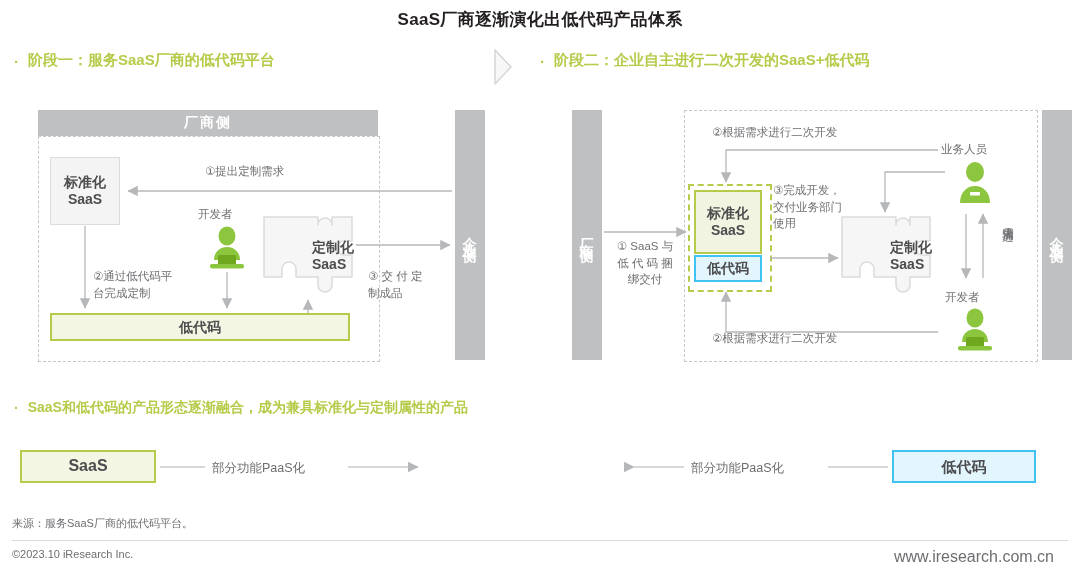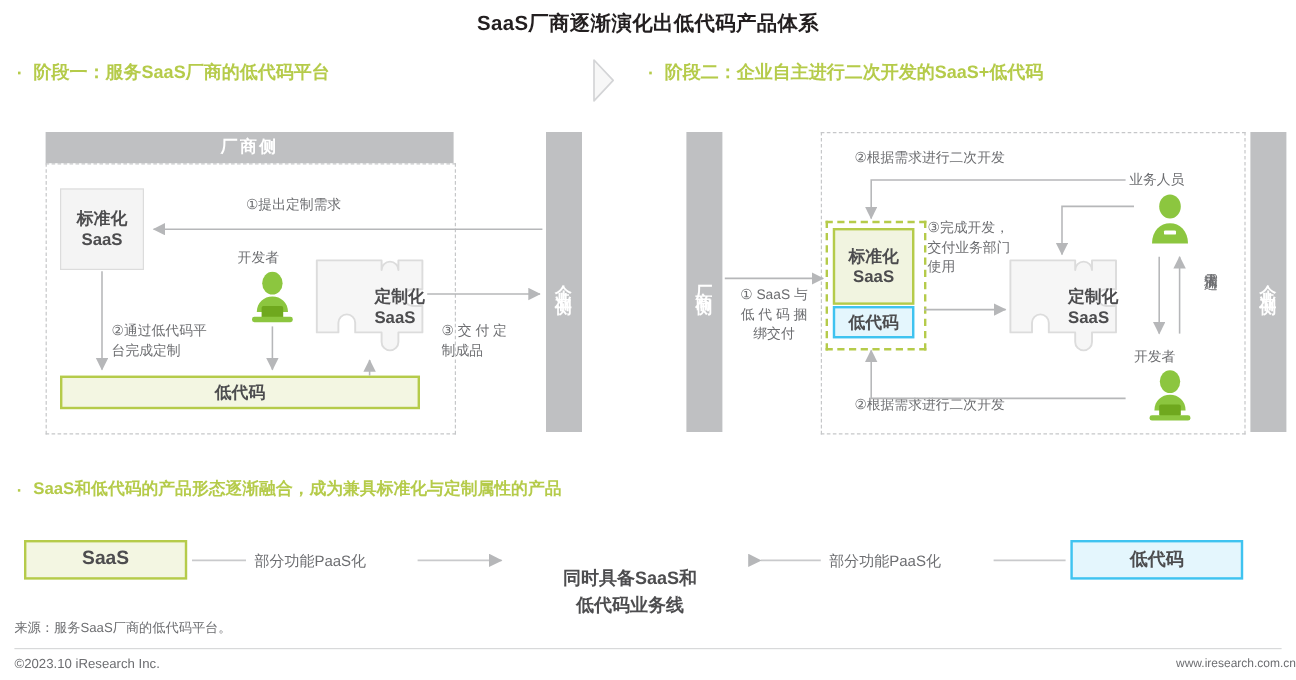--- a/index.html
+++ b/index.html
@@ -100,21 +100,21 @@
   .flow-lbl{
     position:absolute;font-size:12.5px;color:#6d6e71;white-space:nowrap;
   }
 
   
   .source{
     position:absolute;left:12px;top:516px;font-size:11px;color:#6d6e71;
   }
   .rule{position:absolute;left:12px;top:540px;width:1056px;height:1px;background:#d8d9da;}
   .foot-l{position:absolute;left:12px;top:548px;font-size:11px;color:#6d6e71;}
-  .foot-r{position:absolute;right:0;top:548px;font-size:10px;color:#6d6e71;}
+  .foot-r{position:absolute;right:26px;top:548px;font-size:16px;color:#6d6e71;}
 </style>
 </head>
 <body>
 
 <div class="page">
 
   <div class="title">SaaS厂商逐渐演化出低代码产品体系</div>
 
   <div class="stage-hd" id="stage1-hd">
     <span class="dot">·</span><span>阶段一：服务SaaS厂商的低代码平台</span>
@@ -297,24 +297,20 @@
   <div class="bottom-hd">
     <span class="dot">·</span><span>SaaS和低代码的产品形态逐渐融合，成为兼具标准化与定制属性的产品</span>
   </div>
 
   <div class="box lowcode" style="left:20px;top:450px;width:136px;height:33px;font-size:16px;">
     <span>SaaS</span>
   </div>
 
   <div class="flow-lbl" style="left:212px;top:460px;"><span>部分功能PaaS化</span></div>
 
-  <div class="mid-text" style="left:425px;top:450px;width:200px;white-space:pre-line;">
-    <span>同时具备SaaS和
-低代码业务线</span>
-  </div>
 
   <div class="flow-lbl" style="left:691px;top:460px;"><span>部分功能PaaS化</span></div>
 
   <div class="box lc-blue" style="left:892px;top:450px;width:144px;height:33px;font-size:15px;">
     <span>低代码</span>
   </div>
 
   <svg class="arrows" width="1080" height="567">
     <defs>
       <marker id="ah3" markerWidth="9" markerHeight="9" refX="7.5" refY="4" orient="auto">

